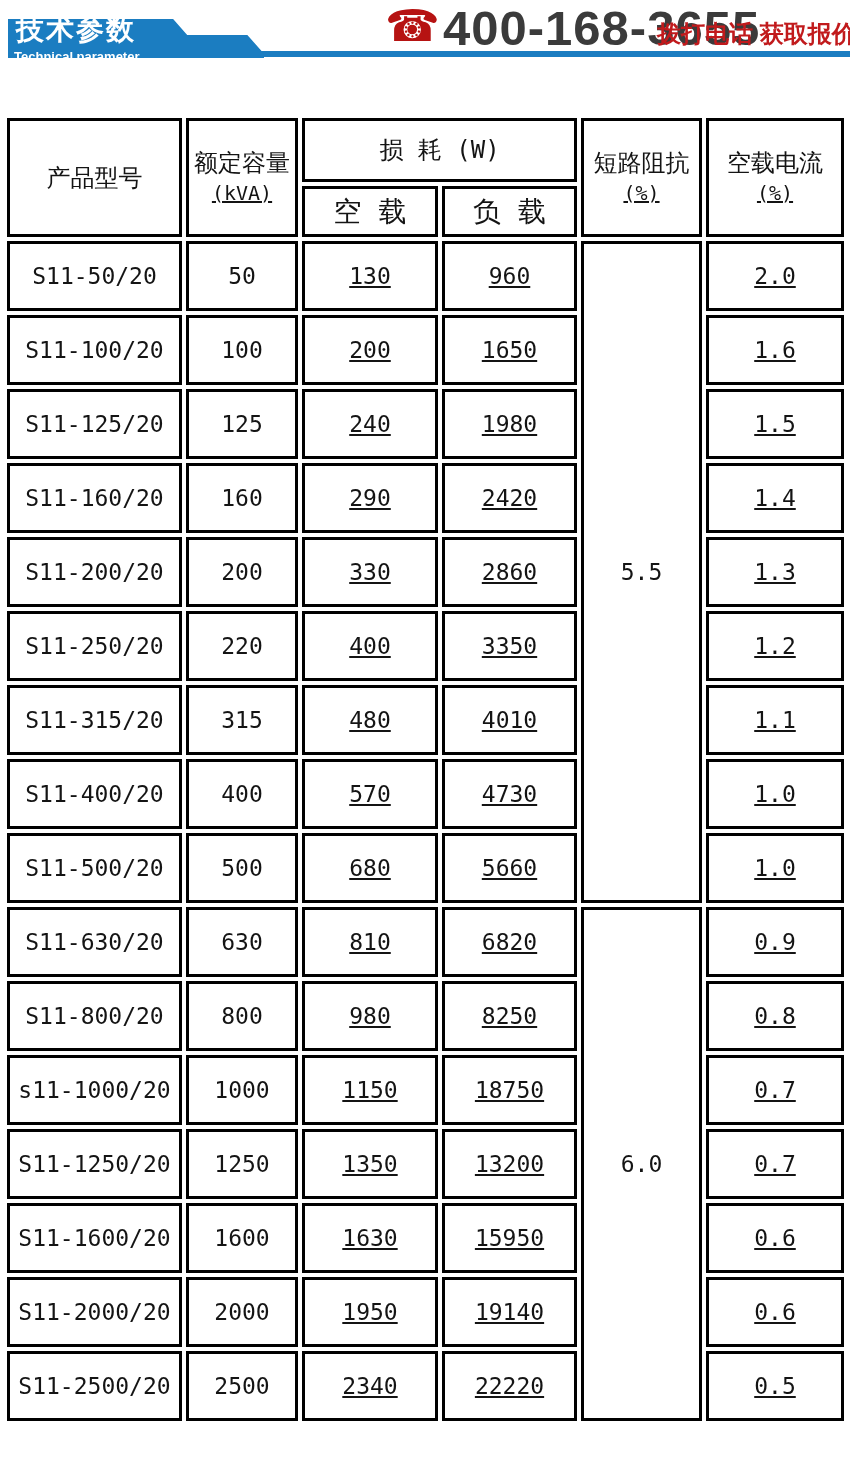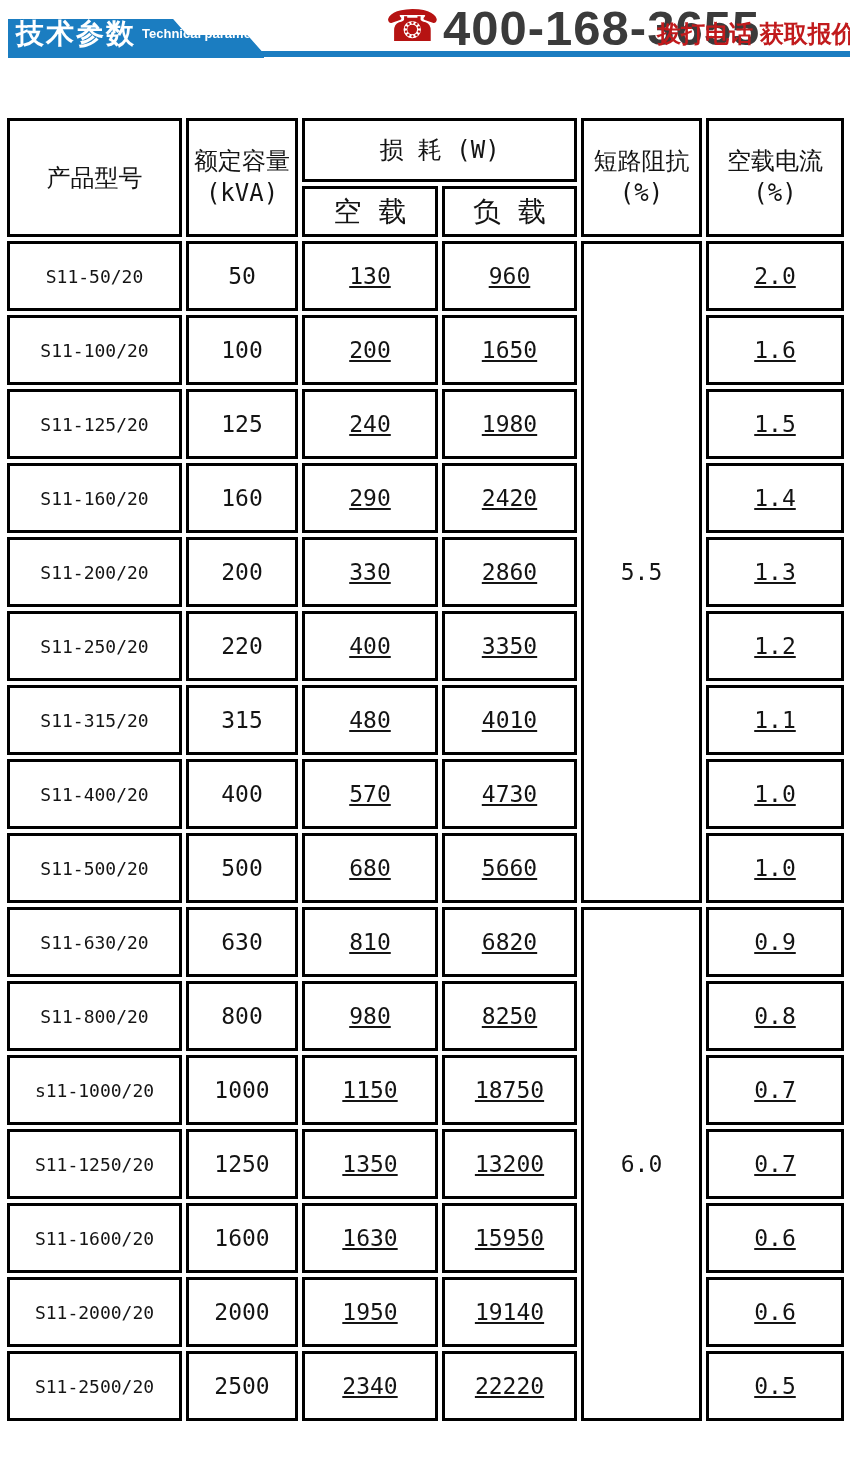--- a/index.html
+++ b/index.html
@@ -11,21 +11,21 @@
   
   .topbar { position:relative; width:850px; height:60px; }
   .blue-strip {
     position:absolute; left:8px; right:0; top:51px; height:6px;
     background:var(--banner-blue);
   }
   .banner {
     position:absolute; left:8px; top:16px; width:256px; height:42px;
     background:var(--banner-blue);
     clip-path:polygon(0 7%, 64.5% 7%, 70% 45%, 93.5% 45%, 100% 90%, 100% 100%, 0 100%);
-    display:flex; align-items:center;
+    display:flex; align-items:flex-start;flex-direction:column;
   }
   .banner-zh {
     font-family:"Liberation Sans", sans-serif;
     color:#fff; font-size:28px; font-weight:bold;
     line-height:1; padding:0 0 6px 8px; letter-spacing:2px; white-space:nowrap;
   }
   .banner-en {
     font-family:"Liberation Sans", sans-serif;
     color:#fff; font-size:13px; font-weight:bold;
     line-height:1; padding:0 0 7px 6px; white-space:nowrap;
@@ -64,25 +64,25 @@
   }
   .col-model   { width:175px; }
   .col-cap     { width:112px; }
   .col-noload  { width:136px; }
   .col-load    { width:135px; }
   .col-imp     { width:121px; }
   .col-current { width:138px; }
 
   tr.h1 th { height:64px; font-size:24px; }
   tr.h2 th { height:51px; font-size:28px; }
-  th .sub { font-size:24px; margin-top:4px; }
+  th .sub { font-size:20px; margin-top:4px;text-decoration:underline; }
   th .line { line-height:1.15; }
 
   tbody td { height:70px; font-size:23px; }
-  td.model { font-size:18px; letter-spacing:0;margin-left:28px; }
+  td.model { font-size:23px; letter-spacing:0;margin-left:28px; }
   td.loss, td.current { padding-top:10px;text-decoration:underline; }
   td.impedance { font-size:23px; }
 </style>
 </head>
 <body>
 
 <div class="topbar">
   <div class="blue-strip"></div>
   <div class="banner">
     <span class="banner-zh">技术参数</span>

